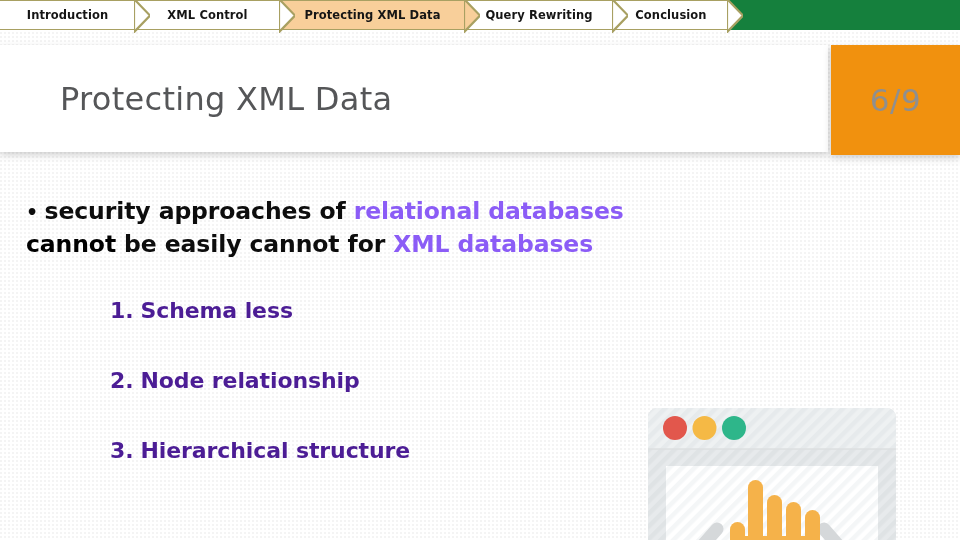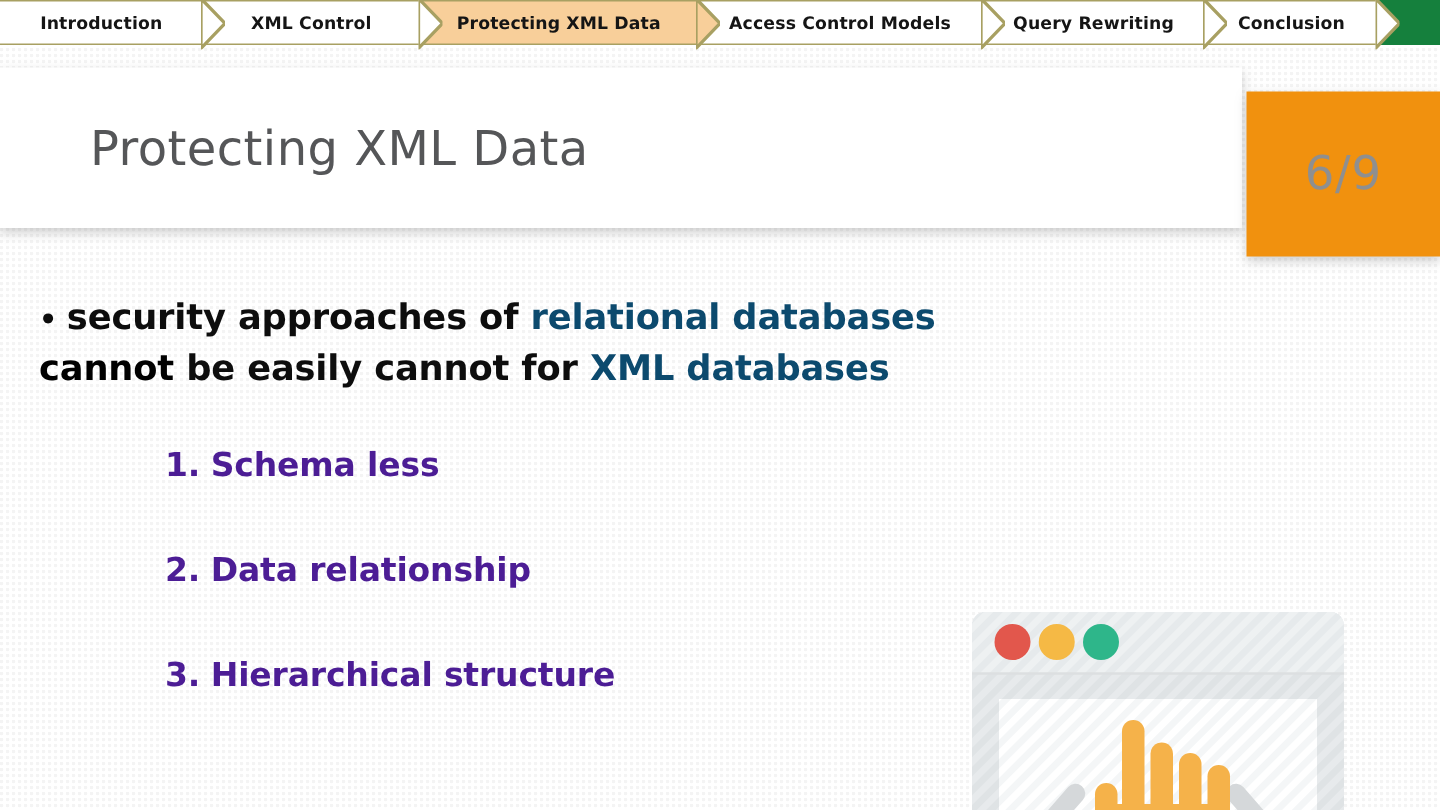--- a/index.html
+++ b/index.html
@@ -70,21 +70,20 @@
   }
 
   
   #slide-number-box {
     position:absolute; left:831px; top:45px;
     width:129px; height:110px;
     background:#f1910e;
     box-shadow:0 3px 7px rgba(120,120,120,0.36);
     display:flex; align-items:center; justify-content:center;
     z-index:21;
-    margin-top:16px;
   }
   #slide-number {
     font-size:31px;
     font-weight:400;
     color:#8f8f8f;
     letter-spacing:.5px;
   }
 
   
   #body-area {
@@ -96,21 +95,21 @@
   #bullet-block {
     position:absolute; left:26px; top:15px;
     width:620px;
     font-size:23.5px;
     font-weight:600;
     line-height:32px;
     color:#0d0d0d;
     letter-spacing:-.1px;
   }
   #bullet-block .bullet-dot { font-size:19px; }
-  .hl-orange { color:#0c4a6e; }
+  .hl-orange { color:#8b5cf6; }
   .hl-red    { color:#000000; }
 
   #num-list {
     position:absolute; left:110px; top:118px;
     width:520px;
     list-style:none;
   }
   #num-list li {
     font-size:22px;
     font-weight:600;
@@ -150,28 +149,20 @@
       </span>
     </div>
     <div class="crumb active" style="width: 185px; z-index: 4;">
       <span class="crumb-label">Protecting XML Data</span>
       <span class="head">
         <svg viewBox="0 0 16 33.2" preserveAspectRatio="none">
           <path d="M0 0 L16 16.6 L0 33.2 Z" fill="#f8cf9a" stroke="#a8a062" stroke-width="2.2" stroke-linejoin="miter"></path>
         </svg>
       </span>
     </div>
-    <div class="crumb" style="width: 190px; z-index: 3;">
-      <span class="crumb-label">Access Control Models</span>
-      <span class="head">
-        <svg viewBox="0 0 16 33.2" preserveAspectRatio="none">
-          <path d="M0 0 L16 16.6 L0 33.2 Z" fill="#ffffff" stroke="#a8a062" stroke-width="2.2" stroke-linejoin="miter"></path>
-        </svg>
-      </span>
-    </div>
     <div class="crumb" style="width: 148px; z-index: 2;">
       <span class="crumb-label">Query Rewriting</span>
       <span class="head">
         <svg viewBox="0 0 16 33.2" preserveAspectRatio="none">
           <path d="M0 0 L16 16.6 L0 33.2 Z" fill="#ffffff" stroke="#a8a062" stroke-width="2.2" stroke-linejoin="miter"></path>
         </svg>
       </span>
     </div>
     <div class="crumb" style="width: 116px; z-index: 1;">
       <span class="crumb-label">Conclusion</span>
@@ -190,21 +181,21 @@
 <div id="slide-number-box">
   <span id="slide-number">6/9</span>
 </div>
 
 <div id="body-area">
 
   <p id="bullet-block"><span class="bullet-dot">• </span><span>security approaches of </span><span class="hl-orange">relational databases</span><span> </span><span class="hl-red">cannot</span><span> be easily cannot for </span><span class="hl-orange">XML databases</span></p>
 
   <ol id="num-list">
       <li><span class="num">1.</span><span>Schema less</span></li>
-      <li><span class="num">2.</span><span>Data relationship</span></li>
+      <li><span class="num">2.</span><span>Node relationship</span></li>
       <li><span class="num">3.</span><span>Hierarchical structure</span></li>
     </ol>
 
   <div id="illustration">
     <svg viewBox="0 0 290 292" xmlns="http://www.w3.org/2000/svg">
       <defs>
         <pattern id="stripes" width="9" height="9" patternUnits="userSpaceOnUse" patternTransform="rotate(45)">
           <rect width="9" height="9" fill="#ffffff"></rect>
           <rect width="4.5" height="9" fill="#f4f6f7"></rect>
         </pattern>

